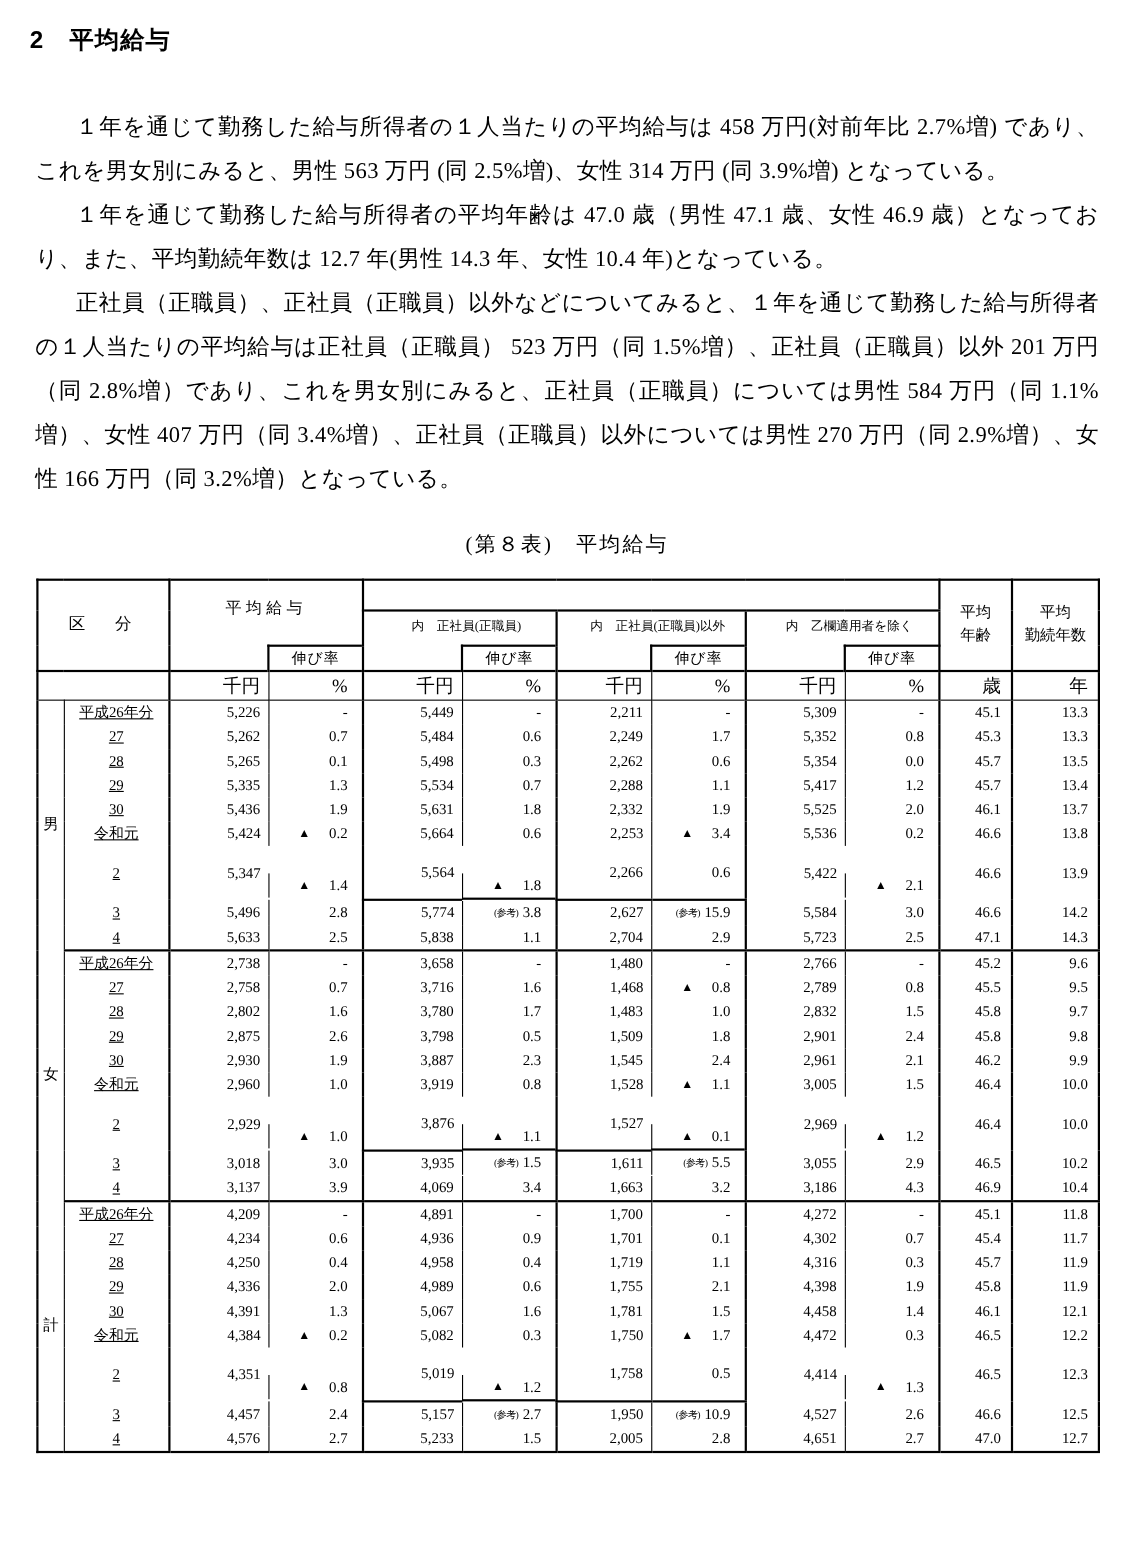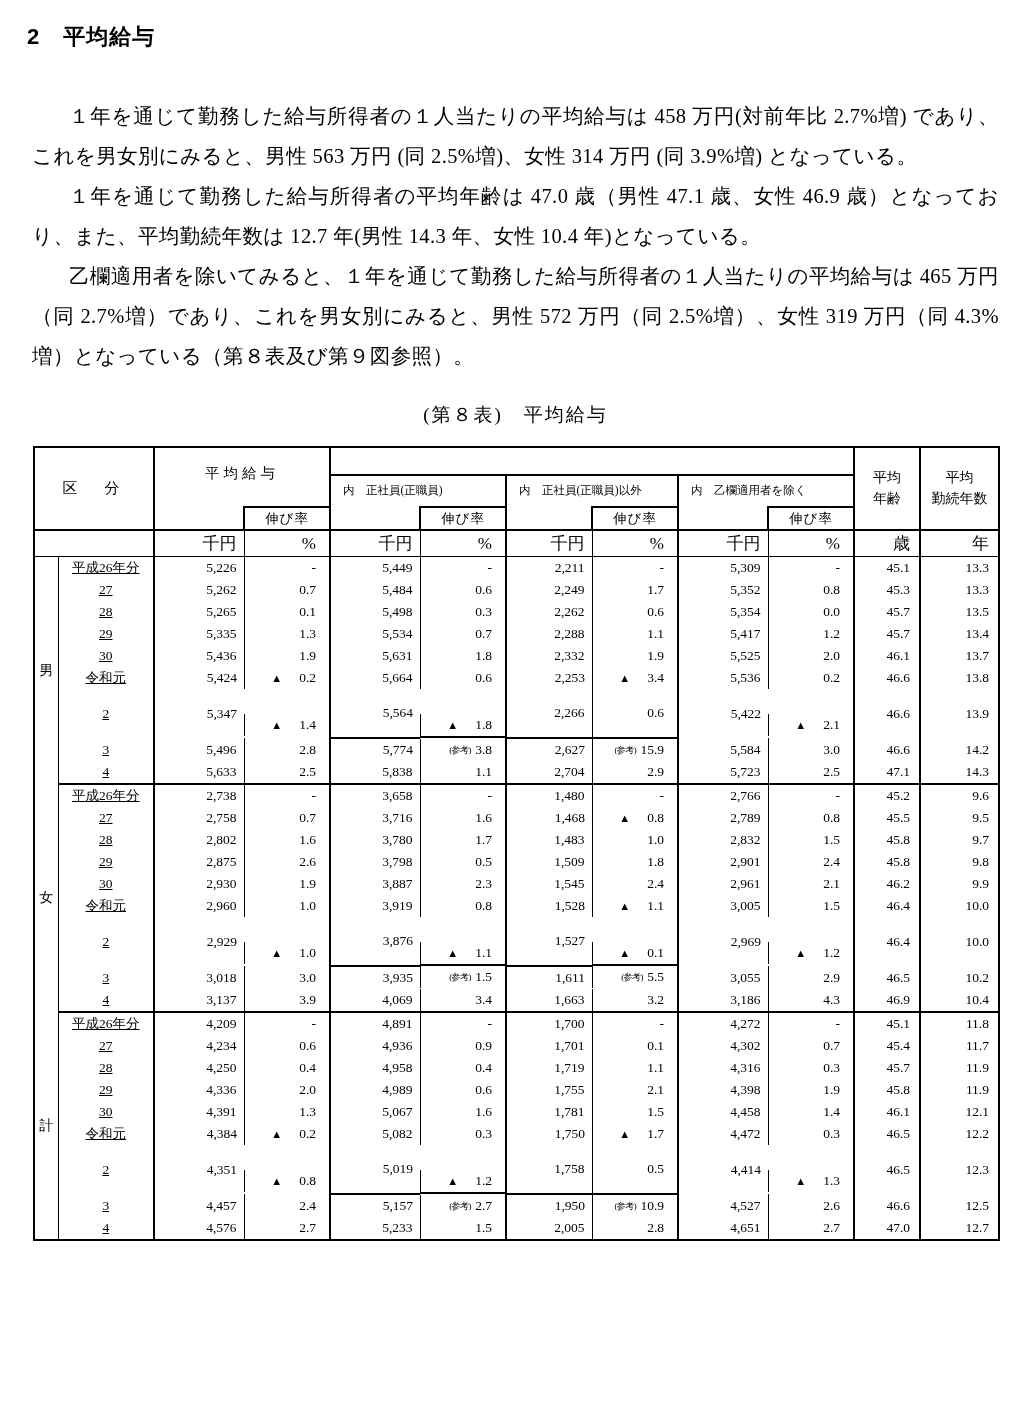--- a/index.html
+++ b/index.html
@@ -54,21 +54,21 @@
     text-align:center; vertical-align:middle;
   }
   th.glabel {
     border:2px solid #000; border-bottom:0;
     font-size:14.5px; letter-spacing:4px;
     text-align:center; vertical-align:middle; padding-bottom:8px;
   }
   th.blank-top { border:0; border-bottom:2px solid #000; }
   th.inner {
     border:2px solid #000; border-bottom:0;
-    font-size:11.5px; text-align:left; padding:2px 0 3px 12px;
+    font-size:11.5px; text-align:center; padding:2px 0 3px 12px;
     vertical-align:middle; white-space:nowrap; overflow:hidden;
   }
   tr.h1 th { height:26px; }
   tr.h2 th { height:25px; }
   tr.h3 th { height:21px; }
   th.subL { border:0; border-left:2px solid #000; }
   th.sub  {
     border:2px solid #000; border-bottom:0;
     font-size:13.5px; text-align:center; vertical-align:middle; letter-spacing:1px;
   }
@@ -112,21 +112,21 @@
 </head>
 <body>
 
 <div class="page">
 
   <div class="heading">2　平均給与</div>
 
   <div class="text-block">
     <p>１年を通じて勤務した給与所得者の１人当たりの平均給与は 458 万円(対前年比 2.7%増) であり、これを男女別にみると、男性 563 万円 (同 2.5%増)、女性 314 万円 (同 3.9%増) となっている。</p>
     <p>１年を通じて勤務した給与所得者の平均年齢は 47.0 歳（男性 47.1 歳、女性 46.9 歳）となっており、また、平均勤続年数は 12.7 年(男性 14.3 年、女性 10.4 年)となっている。</p>
-    <p>乙欄適用者を除いてみると、１年を通じて勤務した給与所得者の１人当たりの平均給与は 465 万円（同 2.7%増）であり、これを男女別にみると、男性 572 万円（同 2.5%増）、女性 319 万円（同 4.3%増）となっている（第８表及び第９図参照）。</p>
+    <p>正社員（正職員）、正社員（正職員）以外などについてみると、１年を通じて勤務した給与所得者の１人当たりの平均給与は正社員（正職員） 523 万円（同 1.5%増）、正社員（正職員）以外 201 万円（同 2.8%増）であり、これを男女別にみると、正社員（正職員）については男性 584 万円（同 1.1%増）、女性 407 万円（同 3.4%増）、正社員（正職員）以外については男性 270 万円（同 2.9%増）、女性 166 万円（同 3.2%増）となっている。</p>
   </div>
 
   <div class="table-title">(第８表)　平均給与</div>
 
   <table class="salary">
     <colgroup>
       <col class="cg">
         <col class="cy">
       <col class="cv">
         <col class="cr">

